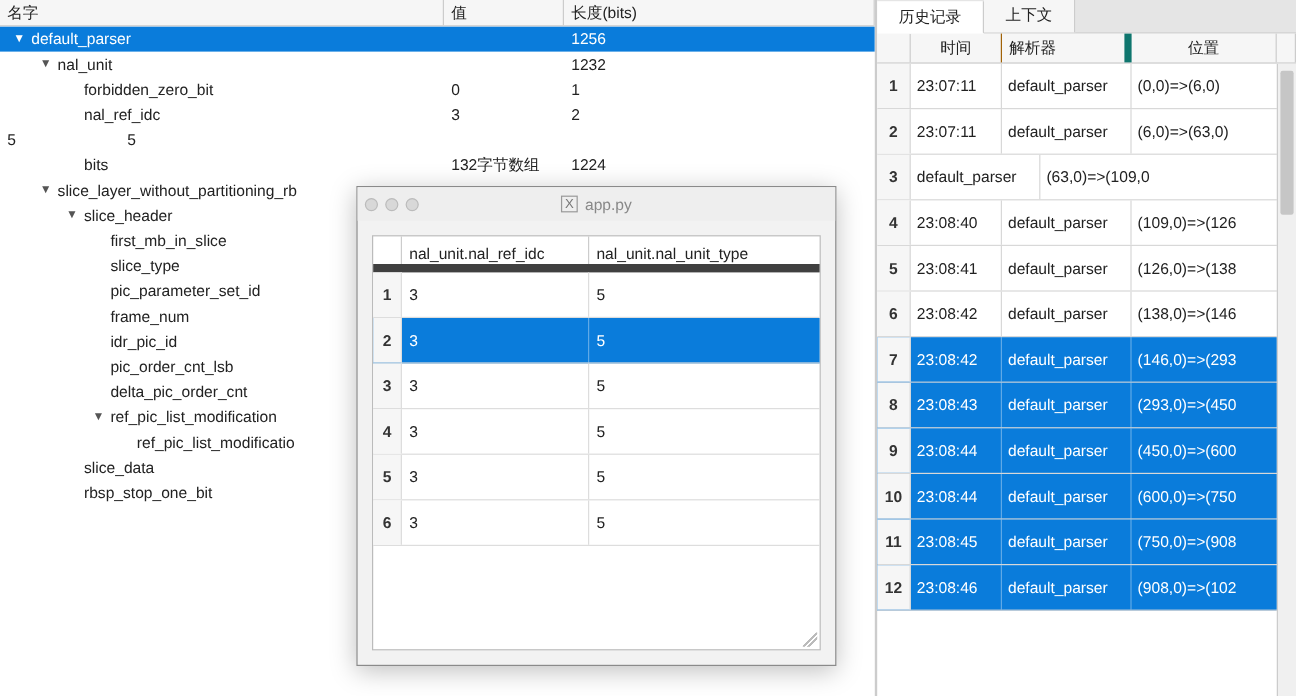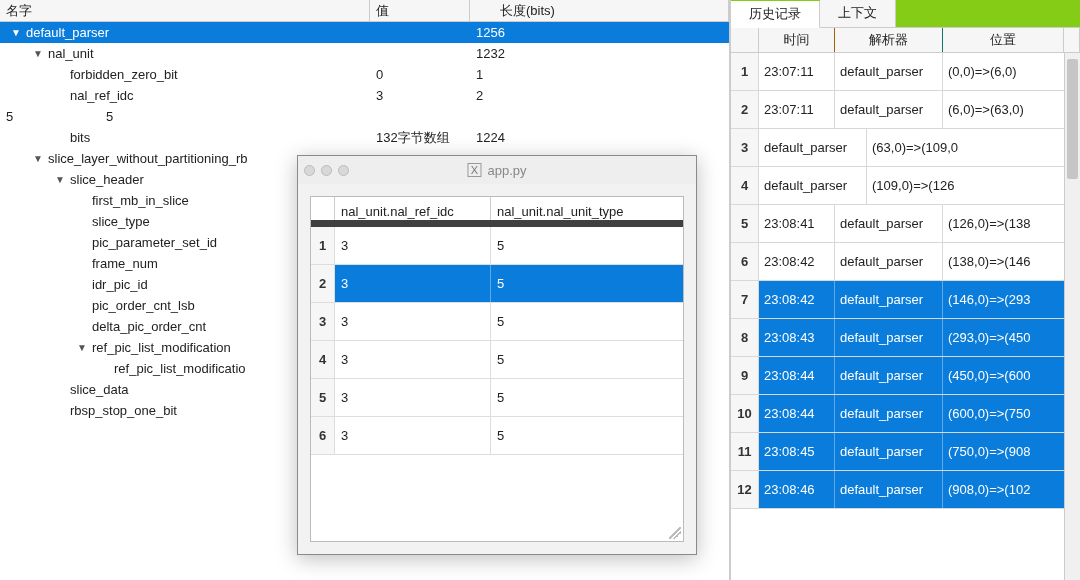--- a/index.html
+++ b/index.html
@@ -23,21 +23,21 @@
   line-height: 22px;
 }
 .tree-header .col, .hist-header .col {
   border-right: 1px solid #ccc;
   padding: 0 6px;
   overflow: hidden;
   white-space: nowrap;
 }
 .col-name { flex: 0 0 370px; }
 .col-val  { flex: 0 0 100px; }
-.col-len  { flex: 1; margin-left: 24px; }
+.col-len  { flex: 1; }
 .tree-body { flex: 1; overflow: hidden; }
 .tree-row {
   display: flex;
   height: 21px;
   line-height: 21px;
   white-space: nowrap;
 }
 .tree-row.selected { background: #0a7cdb; color: #fff; }
 .tree-row .cell { overflow: hidden; }
 .tree-row .c-name { flex: 0 0 370px; display: flex; align-items: center; }
@@ -57,34 +57,34 @@
 
 .right-pane {
   flex: 0 0 350px;
   display: flex;
   flex-direction: column;
   border-left: 1px solid #ccc;
 }
 .tabs {
   display: flex;
   height: 28px;
-  background: #84cc16;
+  background: #e5e5e5;
   border-bottom: 1px solid #ccc;
 }
 .tab {
   padding: 4px 18px;
   border-right: 1px solid #ccc;
   background: #f6f6f6;
   cursor: pointer;
 }
 .tab.active { background: #fff; border-bottom: 1px solid #fff; position: relative; top: 1px; }
 .hist-header { height: 25px; line-height: 24px; font-weight: normal; }
 .hist-header .h-idx { flex: 0 0 28px; border-right: 1px solid #ccc; }
 .hist-header .h-time { flex: 0 0 76px; border-right: 1px solid #a16207; text-align: center; }
-.hist-header .h-parser { flex: 0 0 108px; border-right: 1px solid #0f766e; text-align: center; }
+.hist-header .h-parser { flex: 0 0 108px; border-right: 6px solid #0f766e; text-align: left; }
 .hist-header .h-pos { flex: 1; text-align: center; border-right: 1px solid #ccc; }
 .hist-header .h-scroll { flex: 0 0 16px; }
 .hist-body { flex: 1; overflow: hidden; position: relative; }
 .hist-row {
   display: flex;
   height: 38px;
   border-bottom: 1px solid #d8d8d8;
 }
 .hist-row.sel { background: #0a7cdb; color: #fff; }
 .hist-row .h-idx {
@@ -382,20 +382,21 @@
           <div class="h-parser">default_parser</div>
           <div class="h-pos">(6,0)=&gt;(63,0)</div>
         </div>
         <div class="hist-row">
           <div class="h-idx">3</div>
           <div class="h-parser">default_parser</div>
           <div class="h-pos">(63,0)=&gt;(109,0</div>
         </div>
         <div class="hist-row">
           <div class="h-idx">4</div>
+          <div class="h-time">23:08:40</div>
           <div class="h-parser">default_parser</div>
           <div class="h-pos">(109,0)=&gt;(126</div>
         </div>
         <div class="hist-row">
           <div class="h-idx">5</div>
           <div class="h-time">23:08:41</div>
           <div class="h-parser">default_parser</div>
           <div class="h-pos">(126,0)=&gt;(138</div>
         </div>
         <div class="hist-row">

